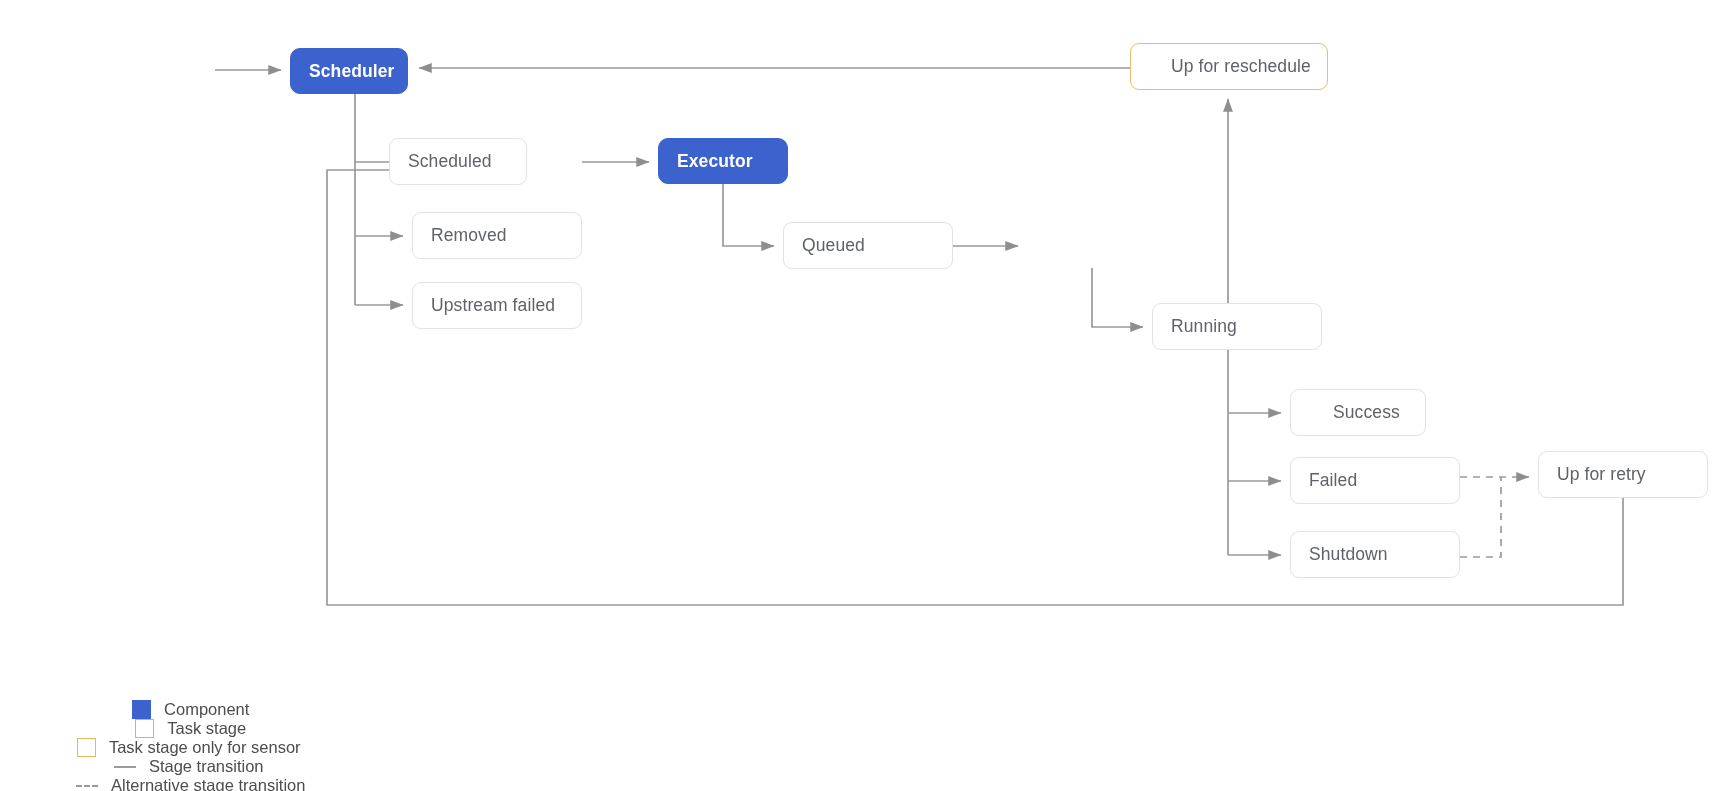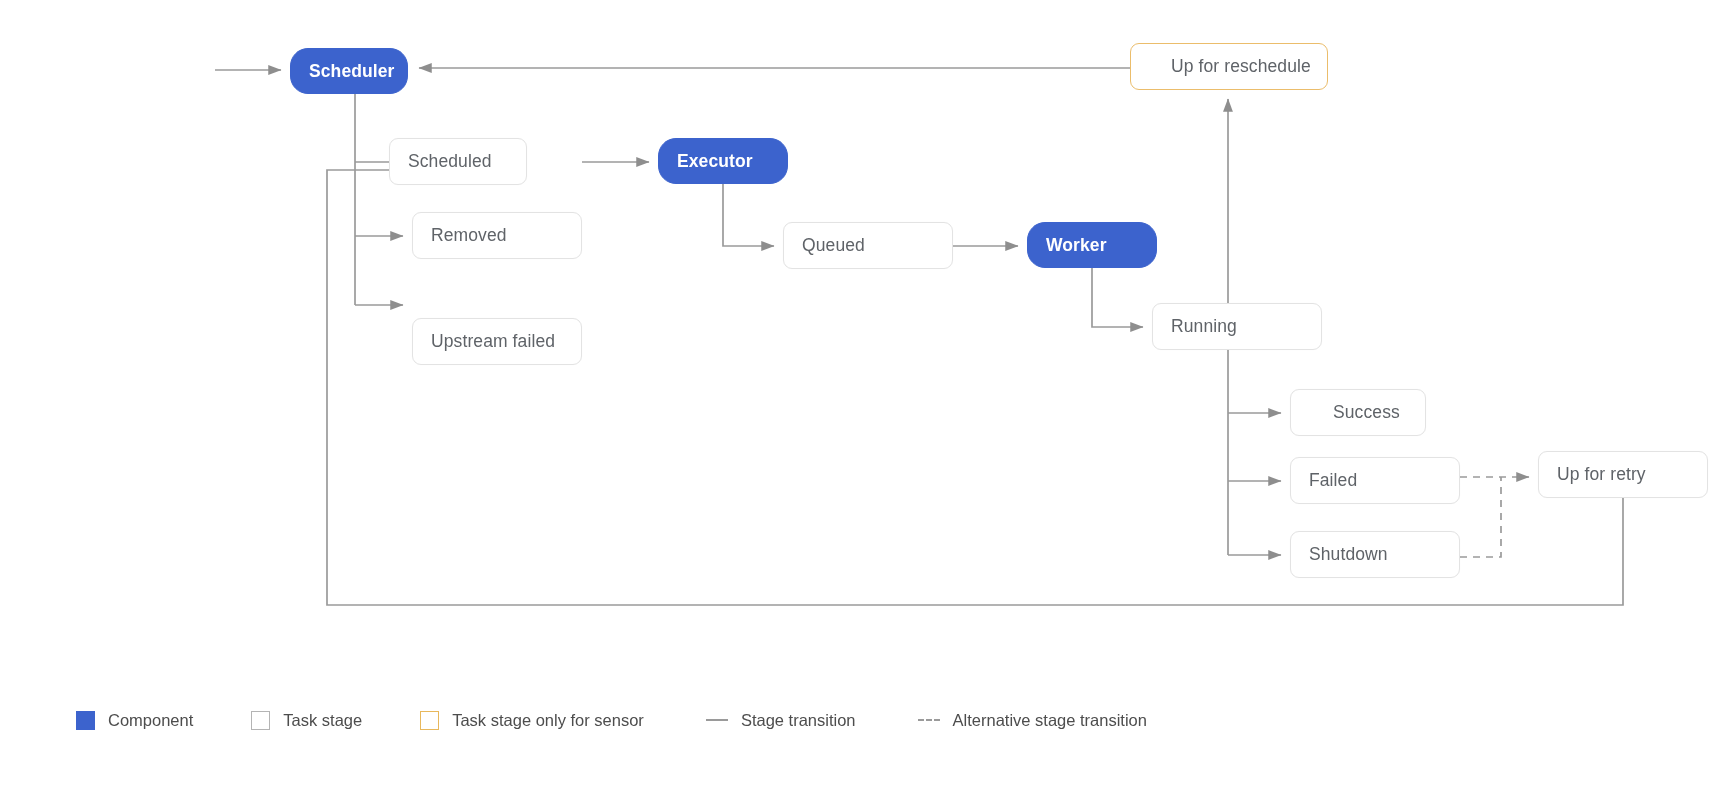--- a/index.html
+++ b/index.html
@@ -45,30 +45,31 @@
   }
   .node.sensor {
     background: #ffffff;
     border: 1px solid #ebbd6b;
     color: #5f6368;
   }
   .node.component {
     background: #3c63cd;
     border: 1px solid #3c63cd;
     color: #ffffff;
-    border-radius: 18px;
+    border-radius: 10px;
     font-weight: 600;
   }
   .legend {
     position: absolute;
     left: 76px;
     top: 700px;
     display: flex;
     align-items: center;
     height: 40px;
+    flex-direction: column;
   }
   .legend-item {
     display: flex;
     align-items: center;
     margin-right: 58px;
     font-size: 16.5px;
     color: #4d4d4d;
   }
   .legend-item .lbl { margin-left: 13px; }
   .sw {
@@ -166,25 +167,22 @@
   </div>
 
   <div class="node stage" style="left:412px; top:212px; width:170px; height:47px;">
     <span>Removed</span>
   </div>
 
   <div class="node stage" style="left:783px; top:222px; width:170px; height:47px;">
     <span>Queued</span>
   </div>
 
-  <div class="node component" style="left:1027px; top:222px; width:130px; height:46px;">
-    <span>Worker</span>
-  </div>
-
-  <div class="node stage" style="left:412px; top:282px; width:170px; height:47px;margin-top:36px;">
+
+  <div class="node stage" style="left:412px; top:282px; width:170px; height:47px;">
     <span>Upstream failed</span>
   </div>
 
   <div class="node stage" style="left:1152px; top:303px; width:170px; height:47px;">
     <span>Running</span>
   </div>
 
   <div class="node stage" style="left:1290px; top:389px; width:136px; height:47px;padding-left:42px;">
     <span>Success</span>
   </div>

